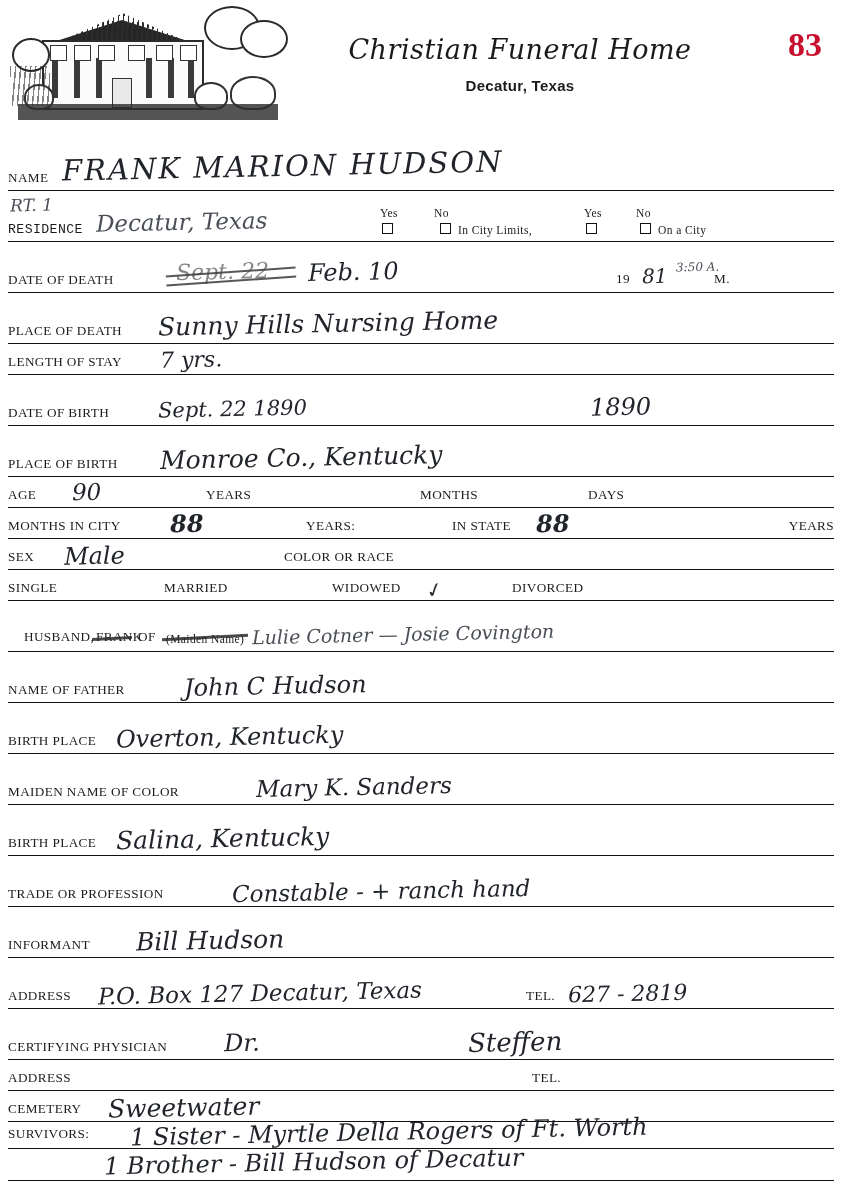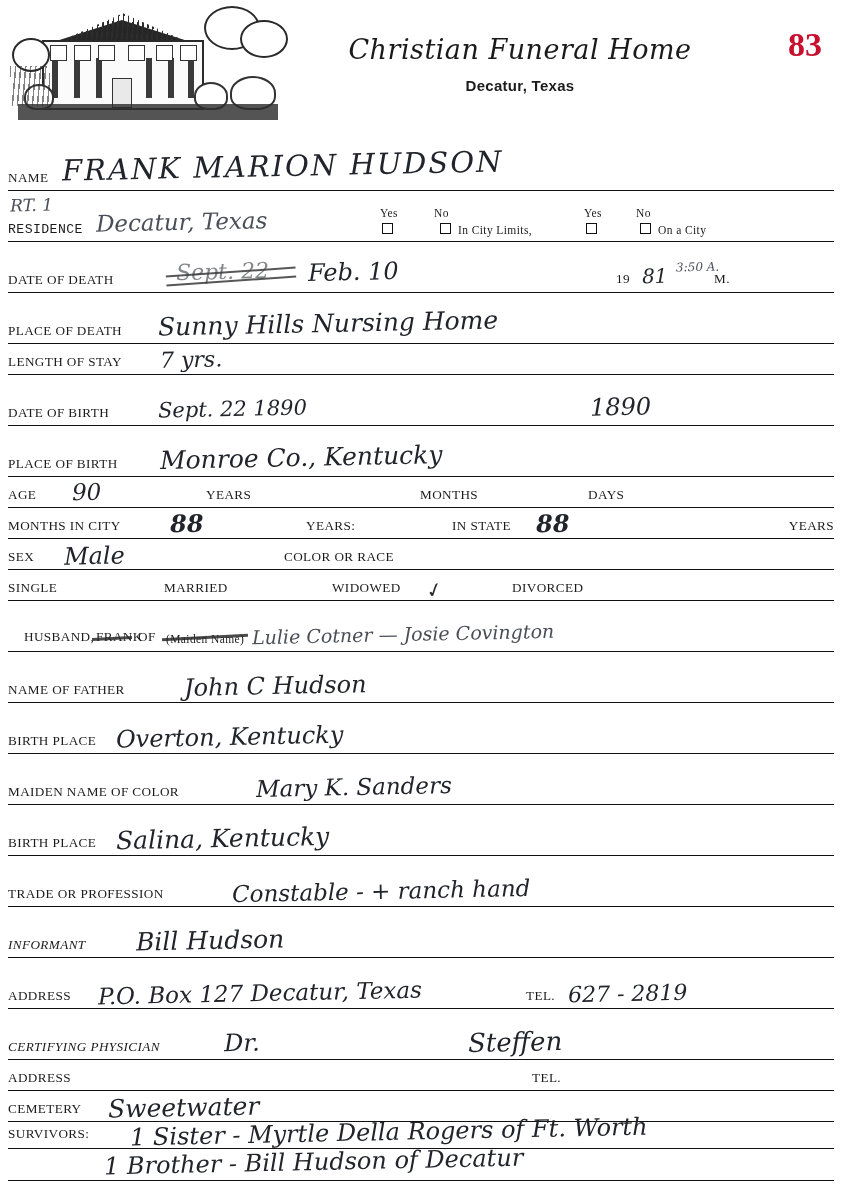--- a/index.html
+++ b/index.html
@@ -352,35 +352,35 @@
       <span class="hw" style="left:108px;bottom:2px;font-size:25px;">Salina, Kentucky</span>
     </div>
 
     <div class="row tall">
       <span class="lbl" style="left:0;bottom:4px;">TRADE OR PROFESSION</span>
       <span class="hw" style="left:224px;bottom:2px;font-size:23px;">Constable - + ranch hand</span>
     </div>
 
 
     <div class="row tall">
-      <span class="lbl" style="left:0;bottom:4px;font-style:italic;">INFORMANT</span>
+      <span class="lbl" style="left:0;bottom:4px;">INFORMANT</span>
       <span class="hw" style="left:128px;bottom:2px;font-size:25px;">Bill  Hudson</span>
     </div>
 
     <div class="row tall">
       <span class="lbl" style="left:0;bottom:4px;">ADDRESS</span>
       <span class="hw" style="left:90px;bottom:2px;font-size:23px;">P.O. Box 127    Decatur, Texas</span>
       <span class="lbl" style="left:518px;bottom:4px;">TEL.</span>
       <span class="hw" style="left:560px;bottom:2px;font-size:22px;">627 - 2819</span>
     </div>
 
 
 
     <div class="row tall">
-      <span class="lbl" style="left:0;bottom:4px;font-style:italic;">CERTIFYING PHYSICIAN</span>
+      <span class="lbl" style="left:0;bottom:4px;">CERTIFYING PHYSICIAN</span>
       <span class="hw" style="left:216px;bottom:2px;font-size:24px;">Dr.</span>
       <span class="hw" style="left:460px;bottom:2px;font-size:26px;">Steffen</span>
     </div>
 
     <div class="row">
       <span class="lbl" style="left:0;bottom:4px;">ADDRESS</span>
       <span class="hw" style="left:96px;bottom:2px;font-size:22px;"></span>
       <span class="lbl" style="left:524px;bottom:4px;">TEL.</span>
       <span class="hw" style="left:566px;bottom:2px;font-size:22px;"></span>
     </div>

